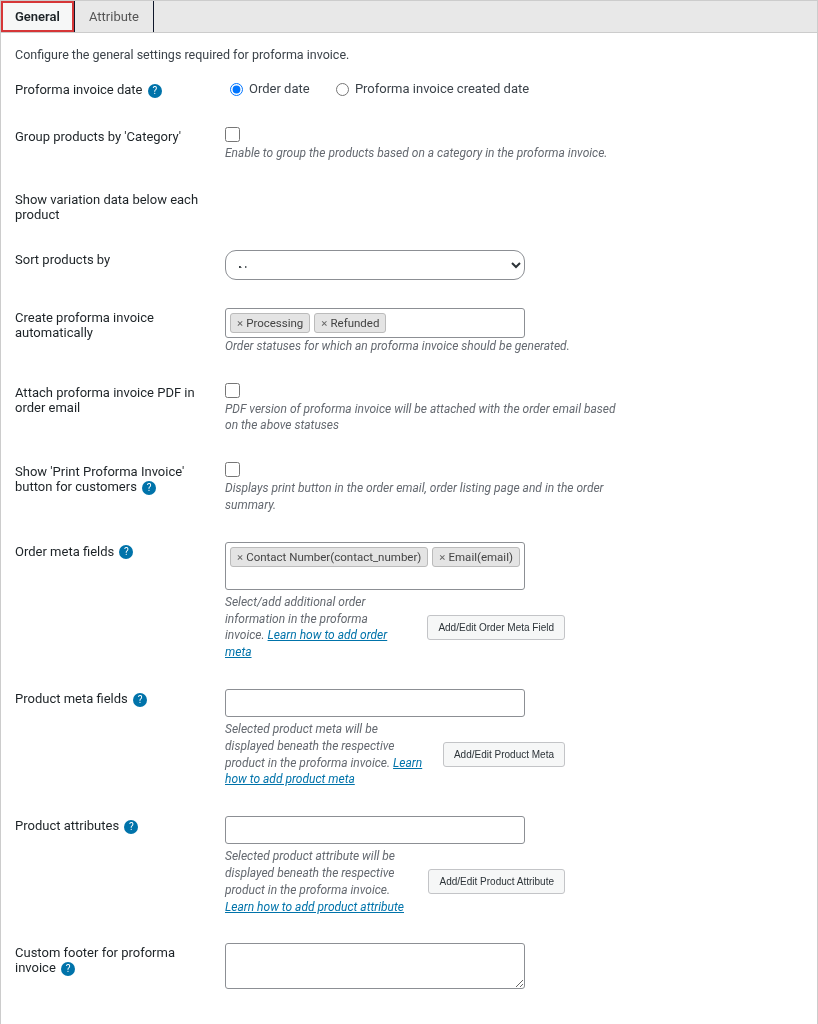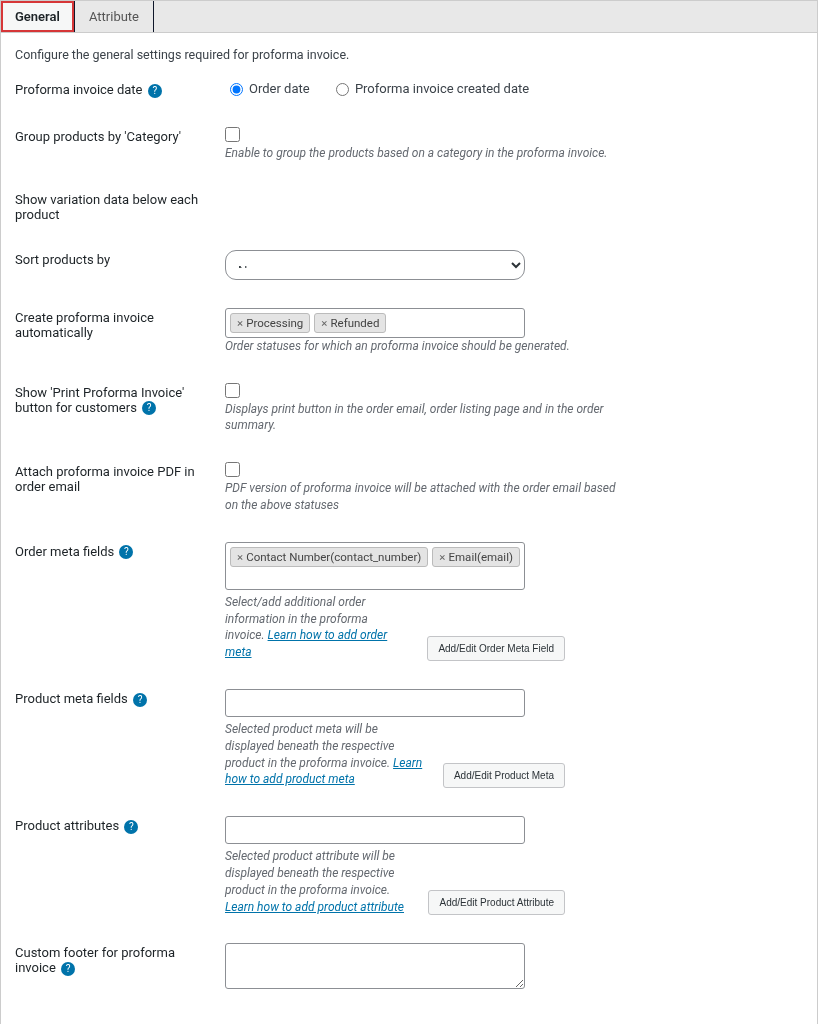--- a/index.html
+++ b/index.html
@@ -127,21 +127,21 @@
     font-size: 11.5px;
     color: #444;
     padding: 2px 6px;
   }
   .tag .x { margin-right: 3px; color: #666; }
   .meta-block {
     width: 340px;
   }
   .meta-row {
     display: flex;
-    align-items: flex-end;
+    align-items: center;
     gap: 19px;
     margin-top: 4px;
   }
   .meta-desc {
     font-size: 12px;
     font-style: italic;
     color: #646970;
     line-height: 1.4;
     flex: 1;
   }
@@ -233,35 +233,35 @@
           <span class="tag">
               <span class="x">×</span>
               <span>Refunded</span>
             </span>
         </div>
         <div class="description">Order statuses for which an proforma invoice should be generated.</div>
       </div>
     </div>
 
     <div class="form-row">
+      <div class="form-label">Attach proforma invoice PDF in order email</div>
+      <div class="form-field">
+        <input type="checkbox" style="">
+        <div class="description">PDF version of proforma invoice will be attached with the order email based on the above statuses</div>
+      </div>
+    </div>
+
+    <div class="form-row">
       <div class="form-label">
         <span>Show 'Print Proforma Invoice' button for customers</span>
         <span class="help-icon">?</span>
       </div>
       <div class="form-field">
         <input type="checkbox" style="">
         <div class="description">Displays print button in the order email, order listing page and in the order summary.</div>
-      </div>
-    </div>
-
-    <div class="form-row">
-      <div class="form-label">Attach proforma invoice PDF in order email</div>
-      <div class="form-field">
-        <input type="checkbox" style="">
-        <div class="description">PDF version of proforma invoice will be attached with the order email based on the above statuses</div>
       </div>
     </div>
 
     <div class="form-row">
       <div class="form-label">
         <span>Order meta fields</span>
         <span class="help-icon">?</span>
       </div>
       <div class="meta-block">
         <div class="tag-input tall" style="width:300px">

